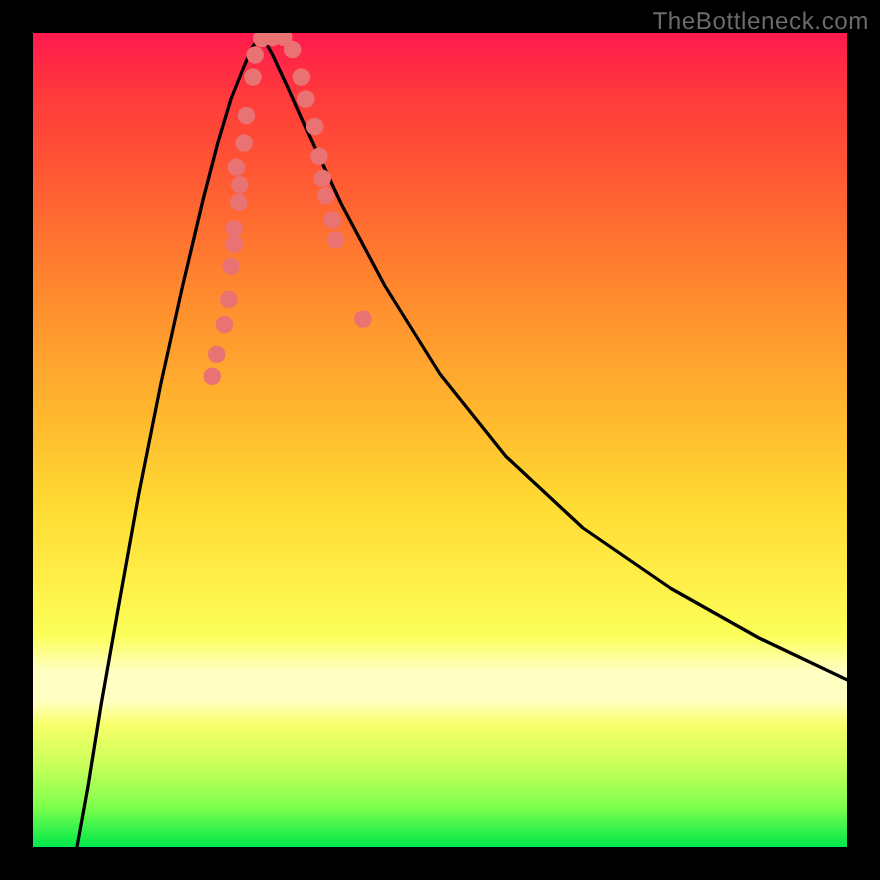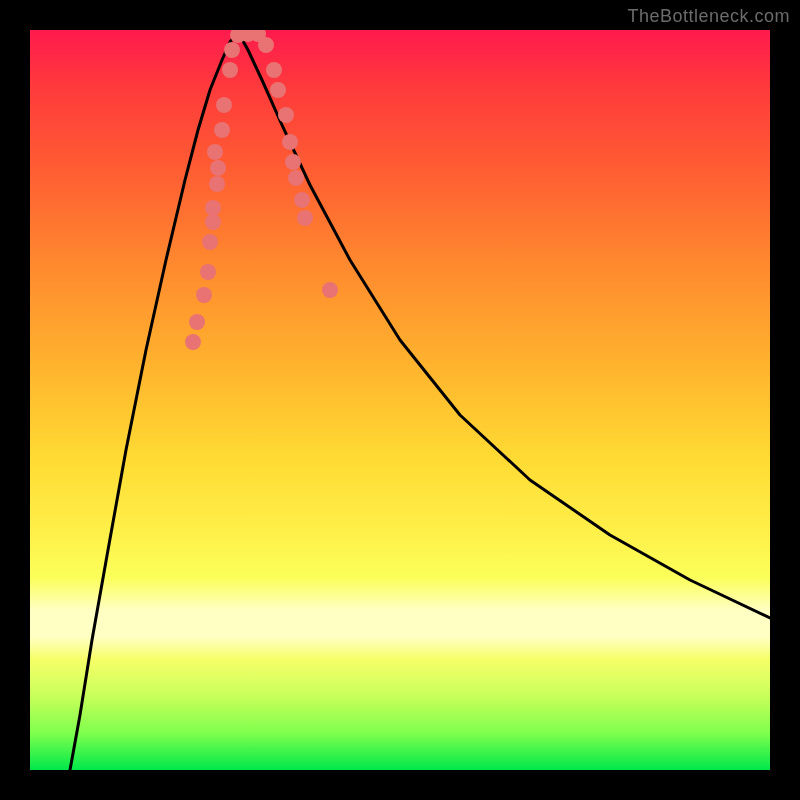--- a/index.html
+++ b/index.html
@@ -40,21 +40,21 @@
       #c8ff5a 90%,
       #7fff4d 95%,
       #00e84a 100%
     );
   }
   .watermark {
     position: absolute;
     top: 6px;
     right: 10px;
     color: #6b6b6b;
-    font-size: 18px;
+    font-size: 22px;
     font-weight: 500;
     letter-spacing: 0.5px;
     user-select: none;
   }
   svg {
     position: absolute;
     left: 0;
     top: 0;
   }
 </style>

